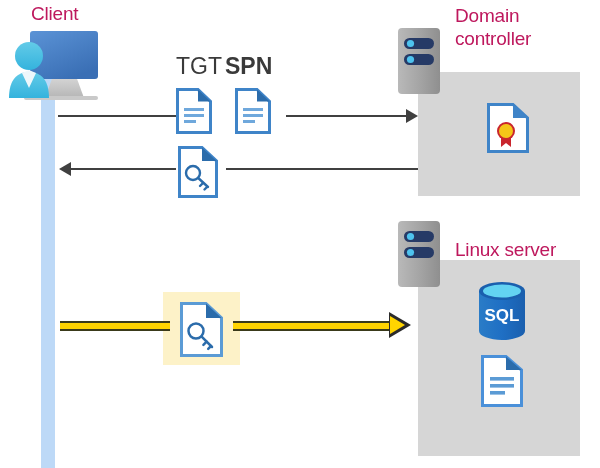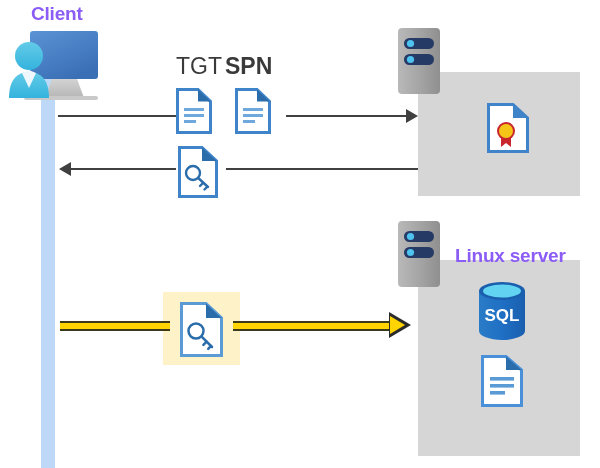--- a/index.html
+++ b/index.html
@@ -10,22 +10,22 @@
   #stage{
     position:relative;
     width:600px;height:468px;
     background:#ffffff;
     overflow:hidden;
   }
   .abs{position:absolute;}
 
   
   .title{
-    font-weight:bold;
-    color:#8b5cf6;
+    font-weight:normal;
+    color:#be185d;
     font-size:19px;
     line-height:23px;
     letter-spacing:-0.2px;
   }
   .doclabel{
     color:#3a3a3a;
     font-size:23px;
     line-height:19px;
   }
   .filelabel{
@@ -182,20 +182,23 @@
       <path d="M26 1.5 L41.5 16 H26 Z" fill="#2b6cab"></path>
       <g fill="none" stroke="#2b6cab" stroke-width="2.5" stroke-linecap="round" stroke-linejoin="round">
         <circle cx="16" cy="29" r="7.5"></circle>
         <path d="M21.4 34.4 L32 45"></path>
         <path d="M26.6 39.6 L23.4 42.8"></path>
         <path d="M31 44 L28.2 46.8"></path>
       </g>
     </svg>
   </div>
 
+  <div class="abs title" style="left:455px;top:4px;width:140px;">
+    <span>Domain controller</span>
+  </div>
 
   <div class="abs" style="left:398px;top:28px;width:42px;height:66px;">
     <svg width="42" height="66" viewBox="0 0 42 66">
       <defs>
         <linearGradient id="srvG" x1="0" y1="0" x2="1" y2="0">
           <stop offset="0" stop-color="#b9b9b9"></stop>
           <stop offset="0.55" stop-color="#a3a3a3"></stop>
           <stop offset="1" stop-color="#8f8f8f"></stop>
         </linearGradient>
       </defs>
@@ -212,21 +215,21 @@
       <path d="M1.5 1.5 H26 L40.5 15 V48.5 H1.5 Z" fill="#ffffff" stroke="#3f84c8" stroke-width="3"></path>
       <path d="M26 1.5 L40.5 15 H26 Z" fill="#3f84c8"></path>
 
       <path d="M14 30 L14 44 L19 40 L24 44 L24 30 Z" fill="#c9252d"></path>
 
       <circle cx="19" cy="28" r="9" fill="#c9252d"></circle>
       <circle cx="19" cy="28" r="7" fill="#f5c518"></circle>
     </svg>
   </div>
 
-  <div class="abs title" style="left:455px;top:244px;width:140px;">Linux server</div>
+  <div class="abs title" style="left:455px;top:238px;width:140px;">Linux server</div>
 
   <div class="abs" style="left:398px;top:221px;width:42px;height:66px;">
     <svg width="42" height="66" viewBox="0 0 42 66">
       <rect x="0" y="0" width="42" height="66" rx="4" fill="url(#srvG)"></rect>
       <rect x="6" y="10" width="30" height="11" rx="5.5" fill="#263a66"></rect>
       <circle cx="12.5" cy="15.5" r="3.6" fill="#4ec3ef"></circle>
       <rect x="6" y="26" width="30" height="11" rx="5.5" fill="#263a66"></rect>
       <circle cx="12.5" cy="31.5" r="3.6" fill="#4ec3ef"></circle>
     </svg>
   </div>

